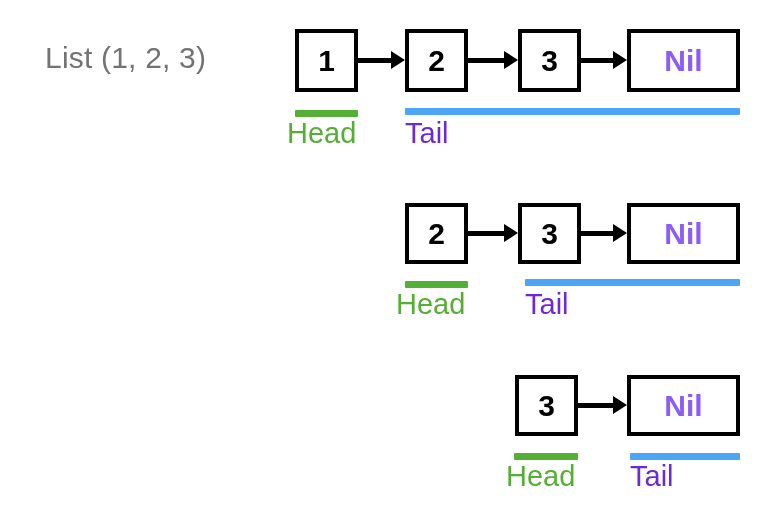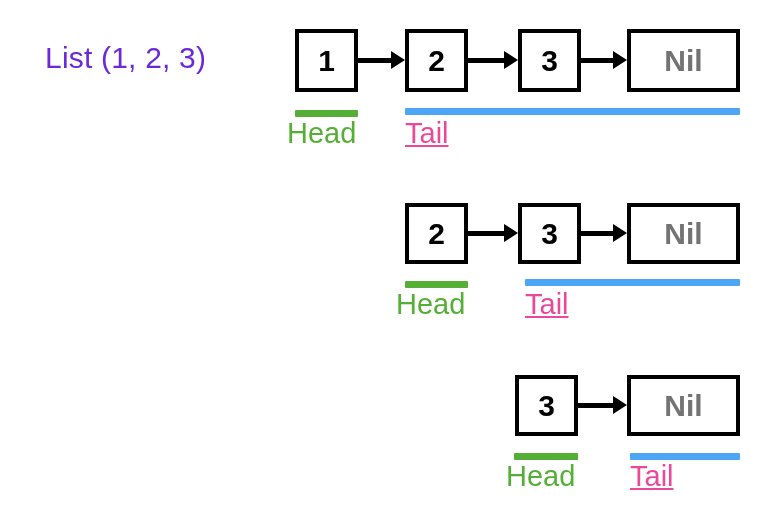--- a/index.html
+++ b/index.html
@@ -11,41 +11,41 @@
     position: relative;
     width: 782px;
     height: 520px;
     background: #ffffff;
     font-family: "Liberation Sans", sans-serif;
     overflow: hidden;
   }
   .list-label {
     position: absolute;
     font-size: 30px;
-    color: #6d28d9;
+    color: #737373;
     letter-spacing: 0.2px;
     white-space: nowrap;
   }
   .node-box {
     position: absolute;
     box-sizing: border-box;
     border: 4px solid #000000;
     background: #ffffff;
     display: flex;
     align-items: center;
     justify-content: center;
   }
   .node-value {
     font-size: 30px;
     font-weight: bold;
     color: #000000;
     line-height: 1;
   }
   .node-value.nil {
-    color: #737373;
+    color: #8b5cf6;
   }
   .arrow {
     position: absolute;
     height: 5px;
   }
   .arrow .shaft {
     position: absolute;
     left: 0;
     top: 0;
     height: 5px;
@@ -68,21 +68,21 @@
   .marker-bar.head-bar { background: #55ae35; }
   .marker-bar.tail-bar { background: #4da6f5; }
   .marker-label {
     position: absolute;
     font-size: 29px;
     white-space: nowrap;
     text-align: left;
     line-height: 1.05;
   }
   .marker-label.head-label { color: #55ae35; }
-  .marker-label.tail-label { color: #ec4899; text-decoration: underline; }
+  .marker-label.tail-label { color: #6d28d9; }
 </style>
 </head>
 <body>
 
 <div id="canvas">
 
   <div class="list-label" style="left:45px; top:41px;">List (1, 2, 3)</div>
 
   <div>
 

